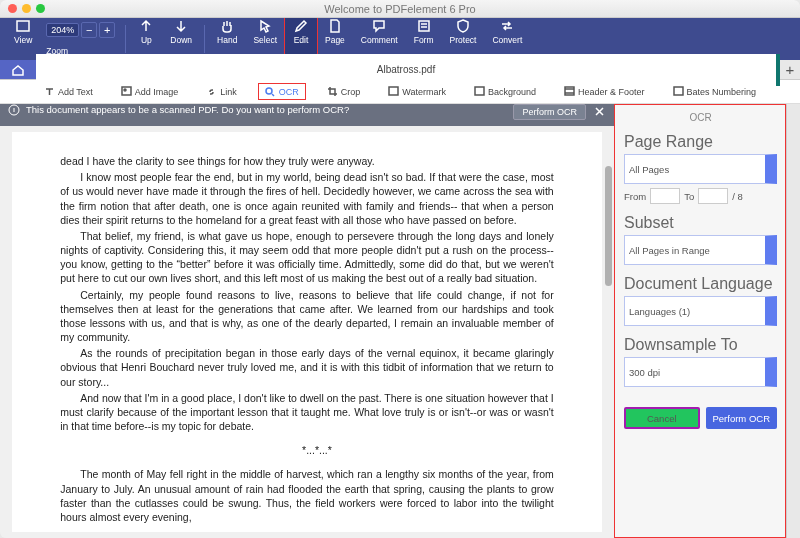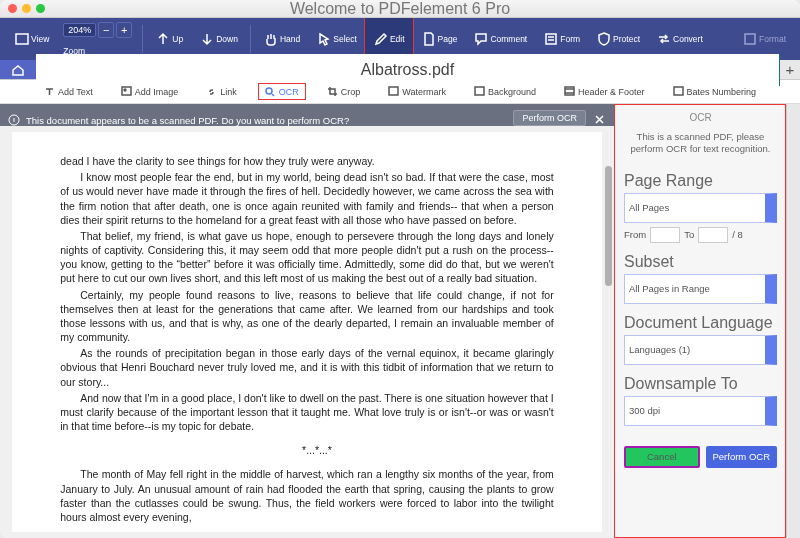--- a/index.html
+++ b/index.html
@@ -1,42 +1,42 @@
 <!DOCTYPE html>
 <html><head>
 <meta charset="utf-8">
 <style>
 *{margin:0;padding:0;box-sizing:border-box;font-family:-apple-system,Helvetica,Arial,sans-serif}
 body{width:800px;height:538px;overflow:hidden;background:#e8e8e8;border-radius:6px}
 .titlebar{height:18px;background:linear-gradient(#f5f5f5,#e6e6e6);display:flex;align-items:center;padding:0 8px;border-radius:6px 6px 0 0;border-bottom:1px solid #ccc;position:relative}
 .traffic{display:flex;gap:5px}
 .dot{width:9px;height:9px;border-radius:50%}
-.tb-title{position:absolute;left:0;right:0;text-align:center;font-size:16px;color:#777}
+.tb-title{position:absolute;left:0;right:0;text-align:center;font-size:11px;color:#777}
 .toolbar{height:42px;background:#3e4b8f;display:flex;align-items:center;padding:0 6px;color:#fff;font-size:9px}
-.tb-item{display:flex;flex-direction:row;align-items:center;padding:0 8px;height:100%;gap:1px;cursor:pointer}
+.tb-item{display:flex;flex-direction:column;align-items:center;padding:0 8px;height:100%;gap:1px;cursor:pointer}
 .tb-item.sel{background:#2d3a7a;outline:1.5px solid #e33}
 .tb-item svg{width:16px;height:16px;fill:none;stroke:#fff;stroke-width:1.5}
 .tb-label{font-size:8.5px}
 .zoomwrap{display:flex;align-items:center;gap:2px}
 .zoombox{background:#2d3a7a;border:1px solid #5a68b0;font-size:9px;padding:1px 4px;border-radius:2px}
 .zb{width:16px;height:16px;display:flex;align-items:center;justify-content:center;border:1px solid #5a68b0;border-radius:2px;font-size:11px;cursor:pointer}
 .sep{width:1px;height:28px;background:#5a68b0;margin:0 4px}
 .tabbar{height:20px;background:#e8e8e8;display:flex;align-items:center;border-bottom:1px solid #ccc}
 .home{width:36px;height:100%;background:#5565c5;display:flex;align-items:center;justify-content:center}
-.tab{height:100%;background:#fff;padding:16px 12px;font-size:16px;color:#444;display:flex;align-items:center;border-right:1px solid #0f766e;flex:1;justify-content:center}
+.tab{height:100%;background:#fff;padding:16px 12px;font-size:10px;color:#444;display:flex;align-items:center;border-right:4px solid #0f766e;flex:1;justify-content:center}
 .plus{width:20px;font-size:15px;color:#555;display:flex;align-items:center;justify-content:center;cursor:pointer}
 .subtool{height:24px;background:#fff;border-bottom:1px solid #ddd;display:flex;align-items:center;justify-content:center;gap:16px;font-size:9px;color:#444}
 .st-item{display:flex;align-items:center;gap:3px;padding:2px 6px;cursor:pointer}
 .st-item.sel{outline:1.5px solid #e33}
 .st-item svg{width:11px;height:11px;stroke:#555;fill:none;stroke-width:1.5}
 .st-item.ocr svg{stroke:#4a7cf0}
 .st-item.ocr{color:#4a7cf0}
 .main{display:flex;height:434px}
 .doc-area{flex:1;display:flex;flex-direction:column;background:#f0f0f0}
-.notice{height:22px;background:#6a7080;color:#fff;font-size:9.5px;display:flex;align-items:flex-end;padding:0 8px;gap:6px}
+.notice{height:22px;background:#6a7080;color:#fff;font-size:9.5px;display:flex;align-items:flex-start;padding:0 8px;gap:6px}
 .notice .spacer{flex:1}
 .ocr-btn{background:#7a8292;border:1px solid #99a;padding:2px 8px;font-size:9px;cursor:pointer;color:#fff;border-radius:2px}
 .close-n{width:14px;height:14px;cursor:pointer;display:flex;align-items:center;justify-content:center}
 .scroll-area{flex:1;overflow:hidden;display:flex;justify-content:center;position:relative}
 .page{background:#fff;width:96%;margin:6px 0;padding:22px 48px;font-family:Georgia,serif;font-size:10.5px;line-height:1.35;color:#222;text-align:justify}
 .page p{text-indent:20px;margin-bottom:2px}
 .page .noin{text-indent:0}
 .page .cen{text-align:center;margin:10px 0}
 .scrollbar{position:absolute;right:2px;top:40px;width:7px;height:120px;background:#b0b0b0;border-radius:4px}
 .panel{width:172px;background:#f6f6f6;border-left:1px solid #ccc;outline:1.5px solid #e33;outline-offset:-1px;padding:8px 9px;font-size:10px;color:#555}
@@ -136,26 +136,20 @@
       </svg>
     <span class="tb-label">Protect</span>
   </div>
   <div class="tb-item">
     <svg>
         <path d="M3 6h8m-2-2l2 2-2 2M13 10H5m2 2l-2-2 2-2"></path>
       </svg>
     <span class="tb-label">Convert</span>
   </div>
   <div style="flex:1"></div>
-  <div class="tb-item" style="color:#9aa3d0">
-    <svg style="stroke:#9aa3d0">
-        <rect x="3" y="3" width="10" height="10"></rect>
-      </svg>
-    <span class="tb-label">Format</span>
-  </div>
 </div>
 
 <div class="tabbar">
   <div class="home">
     <svg width="14" height="14" fill="none" stroke="#fff" stroke-width="1.5">
         <path d="M2 7l5-4 5 4v5H2z"></path>
       </svg>
   </div>
   <div class="tab">Albatross.pdf</div>
   <div class="plus">+</div>
@@ -247,21 +241,20 @@
         <p>And now that I'm in a good place, I don't like to dwell on the past. There is one situation however that I must clarify because of the important lesson that it taught me. What love truly is or isn't--or was or wasn't in that time before--is my topic for debate.</p>
         <p class="cen">*...*...*</p>
         <p>The month of May fell right in the middle of harvest, which ran a lengthy six months of the year, from January to July. An unusual amount of rain had flooded the earth that spring, causing the plants to grow faster than the cutlasses could be swung. Thus, the field workers were forced to labor into the twilight hours almost every evening,</p>
       </div>
       <div class="scrollbar"></div>
     </div>
   </div>
 
   <div class="panel">
     <div class="p-title">OCR</div>
-    <div class="p-info">This is a scanned PDF, please perform OCR for text recognition.</div>
     <div class="p-label">Page Range</div>
     <div class="p-sel">All Pages</div>
     <div class="p-row">
       <span>From</span>
       <div class="p-in"></div>
       <span>To</span>
       <div class="p-in"></div>
       <span>/ 8</span>
     </div>
     <div class="p-label">Subset</div>

